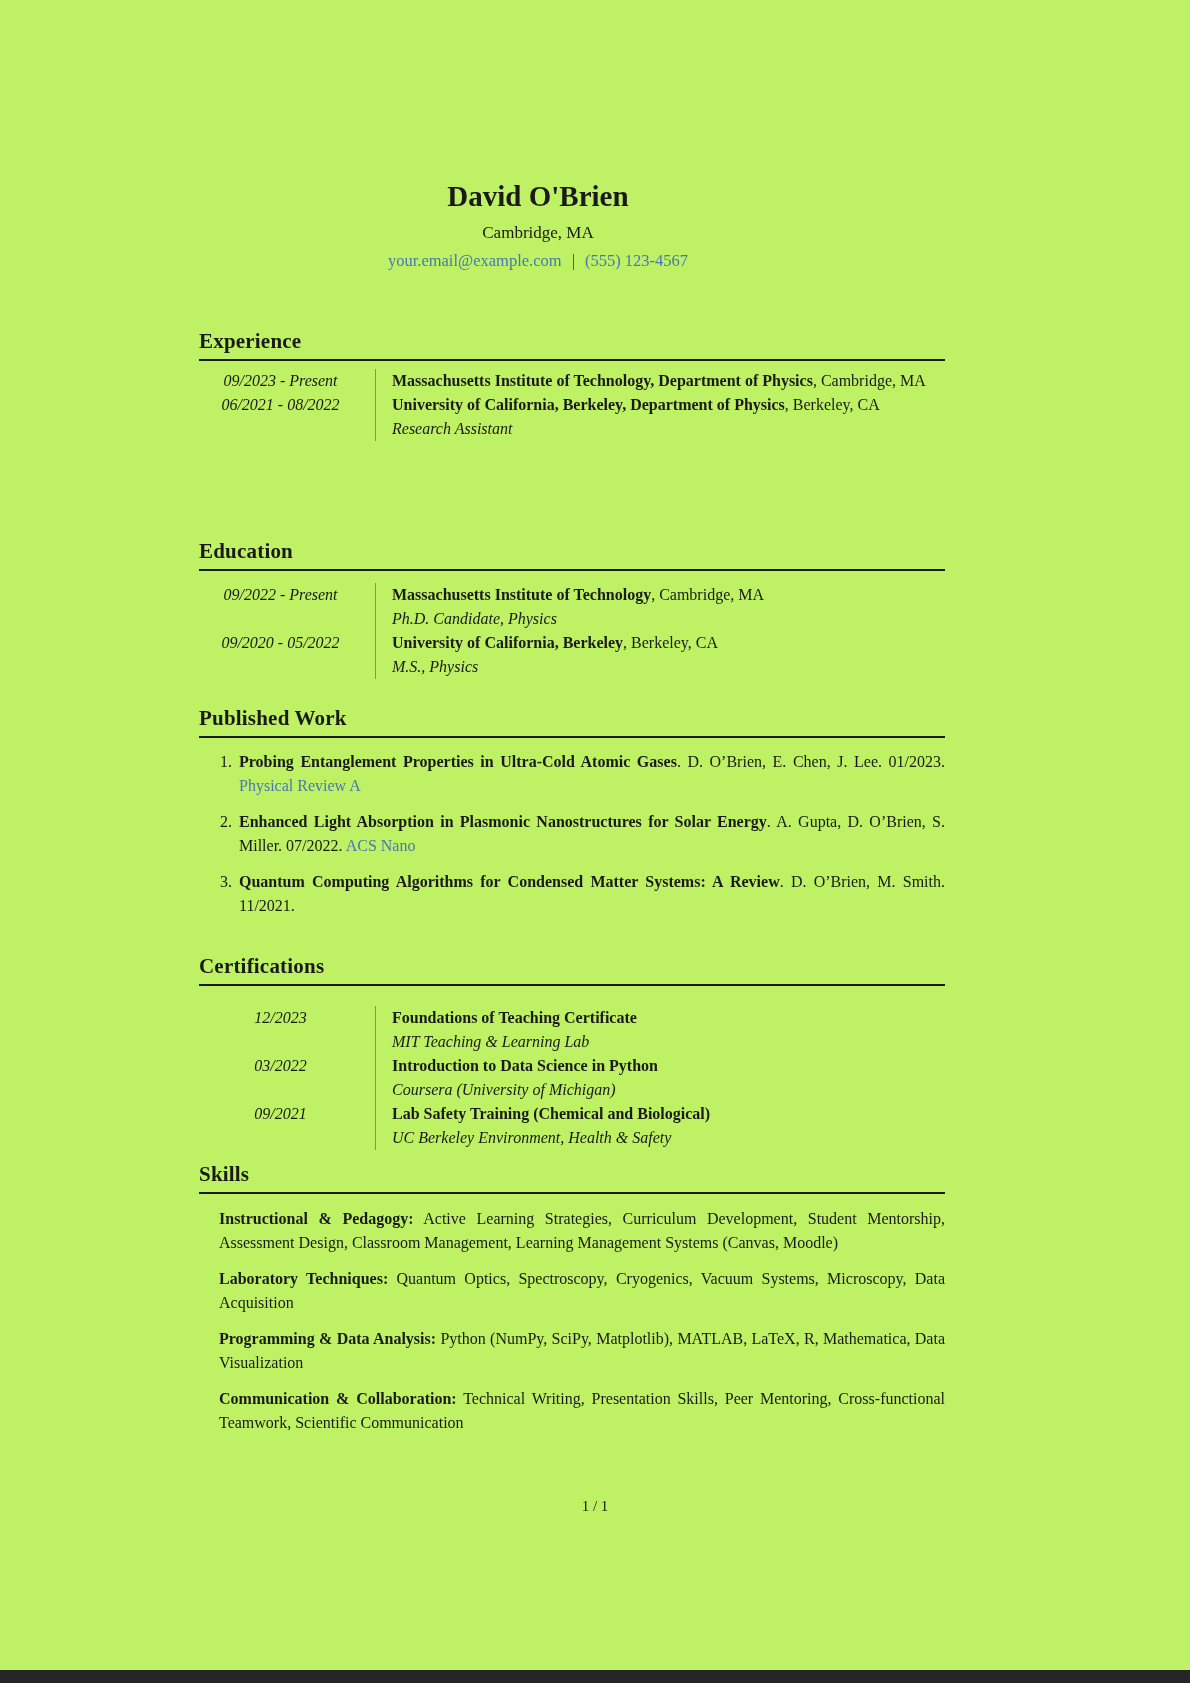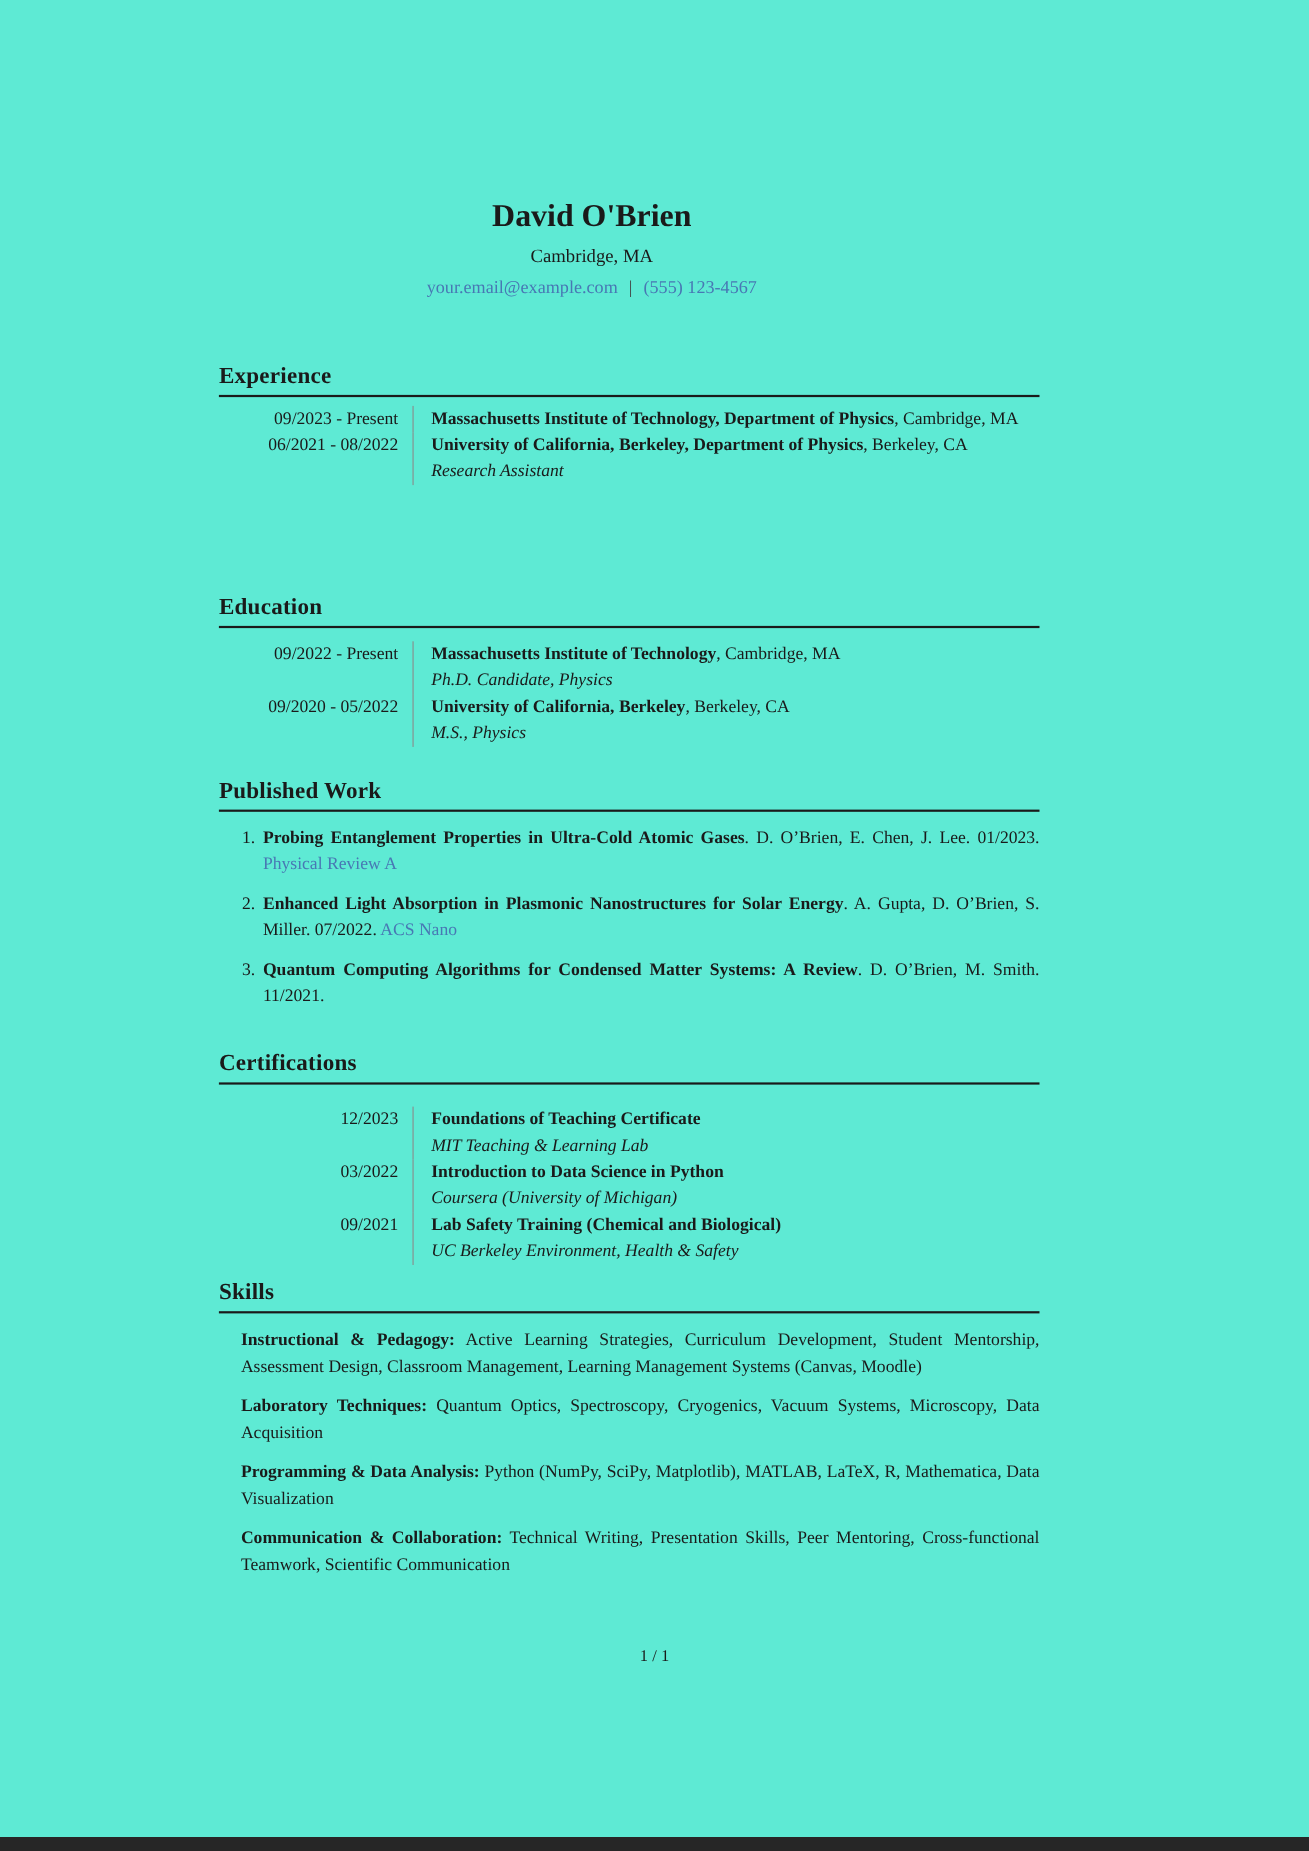--- a/index.html
+++ b/index.html
@@ -1,17 +1,17 @@
 <!DOCTYPE html>
 <html><head>
 <meta charset="utf-8">
 <style>
   html,body { margin:0; padding:0; background:#ffffff; }
   .page {
-    position:relative; width:1190px; height:1683px; background:#5eead4;
+    position:relative; width:1190px; height:1683px; background:#bef264;
     font-family:"Liberation Serif","DejaVu Serif",serif; color:#1a1a1a;
     overflow:hidden;
   }
   .content { position:absolute; left:185px; top:0; width:746px; }
 
   
   .doc-header { position:absolute; top:180px; left:0; width:706px; text-align:center; }
   .doc-name { font-size:29px; font-weight:bold; margin:0; line-height:1.15; }
   .doc-location { font-size:17px; margin-top:10px; }
   .doc-contact { font-size:16.5px; margin-top:8px; }
@@ -20,21 +20,21 @@
   a.link { color:#4878b4; text-decoration:none; cursor:pointer; }
 
   
   .section { position:absolute; left:14px; width:746px; }
   .section h2 { font-size:21px; font-weight:bold; margin:0; line-height:26px; letter-spacing:0.2px; }
   .rule { height:2px; background:#1a1a1a; margin-top:5px; }
 
   
   .entries { margin-top:8px; }
   .entry { display:grid; grid-template-columns:176px 1px 553px; }
-  .entry-date { text-align:right; padding-right:13px; font-size:16px; line-height:24px; }
+  .entry-date { text-align:center; padding-right:13px; font-size:16px; line-height:24px;font-style:italic; }
   .entry-divider { background:#8a8a8a; width:1px; }
   .entry-body { padding-left:16px; font-size:16px; line-height:24px; }
   .entry-org { text-align:justify; }
   .b { font-weight:bold; }
   .i { font-style:italic; }
 
   
   .pubs { margin-top:12px; }
   .pub { display:grid; grid-template-columns:40px 706px; margin-bottom:12px; }
   .pub-num { text-align:right; padding-right:7px; font-size:16px; line-height:24px; }

